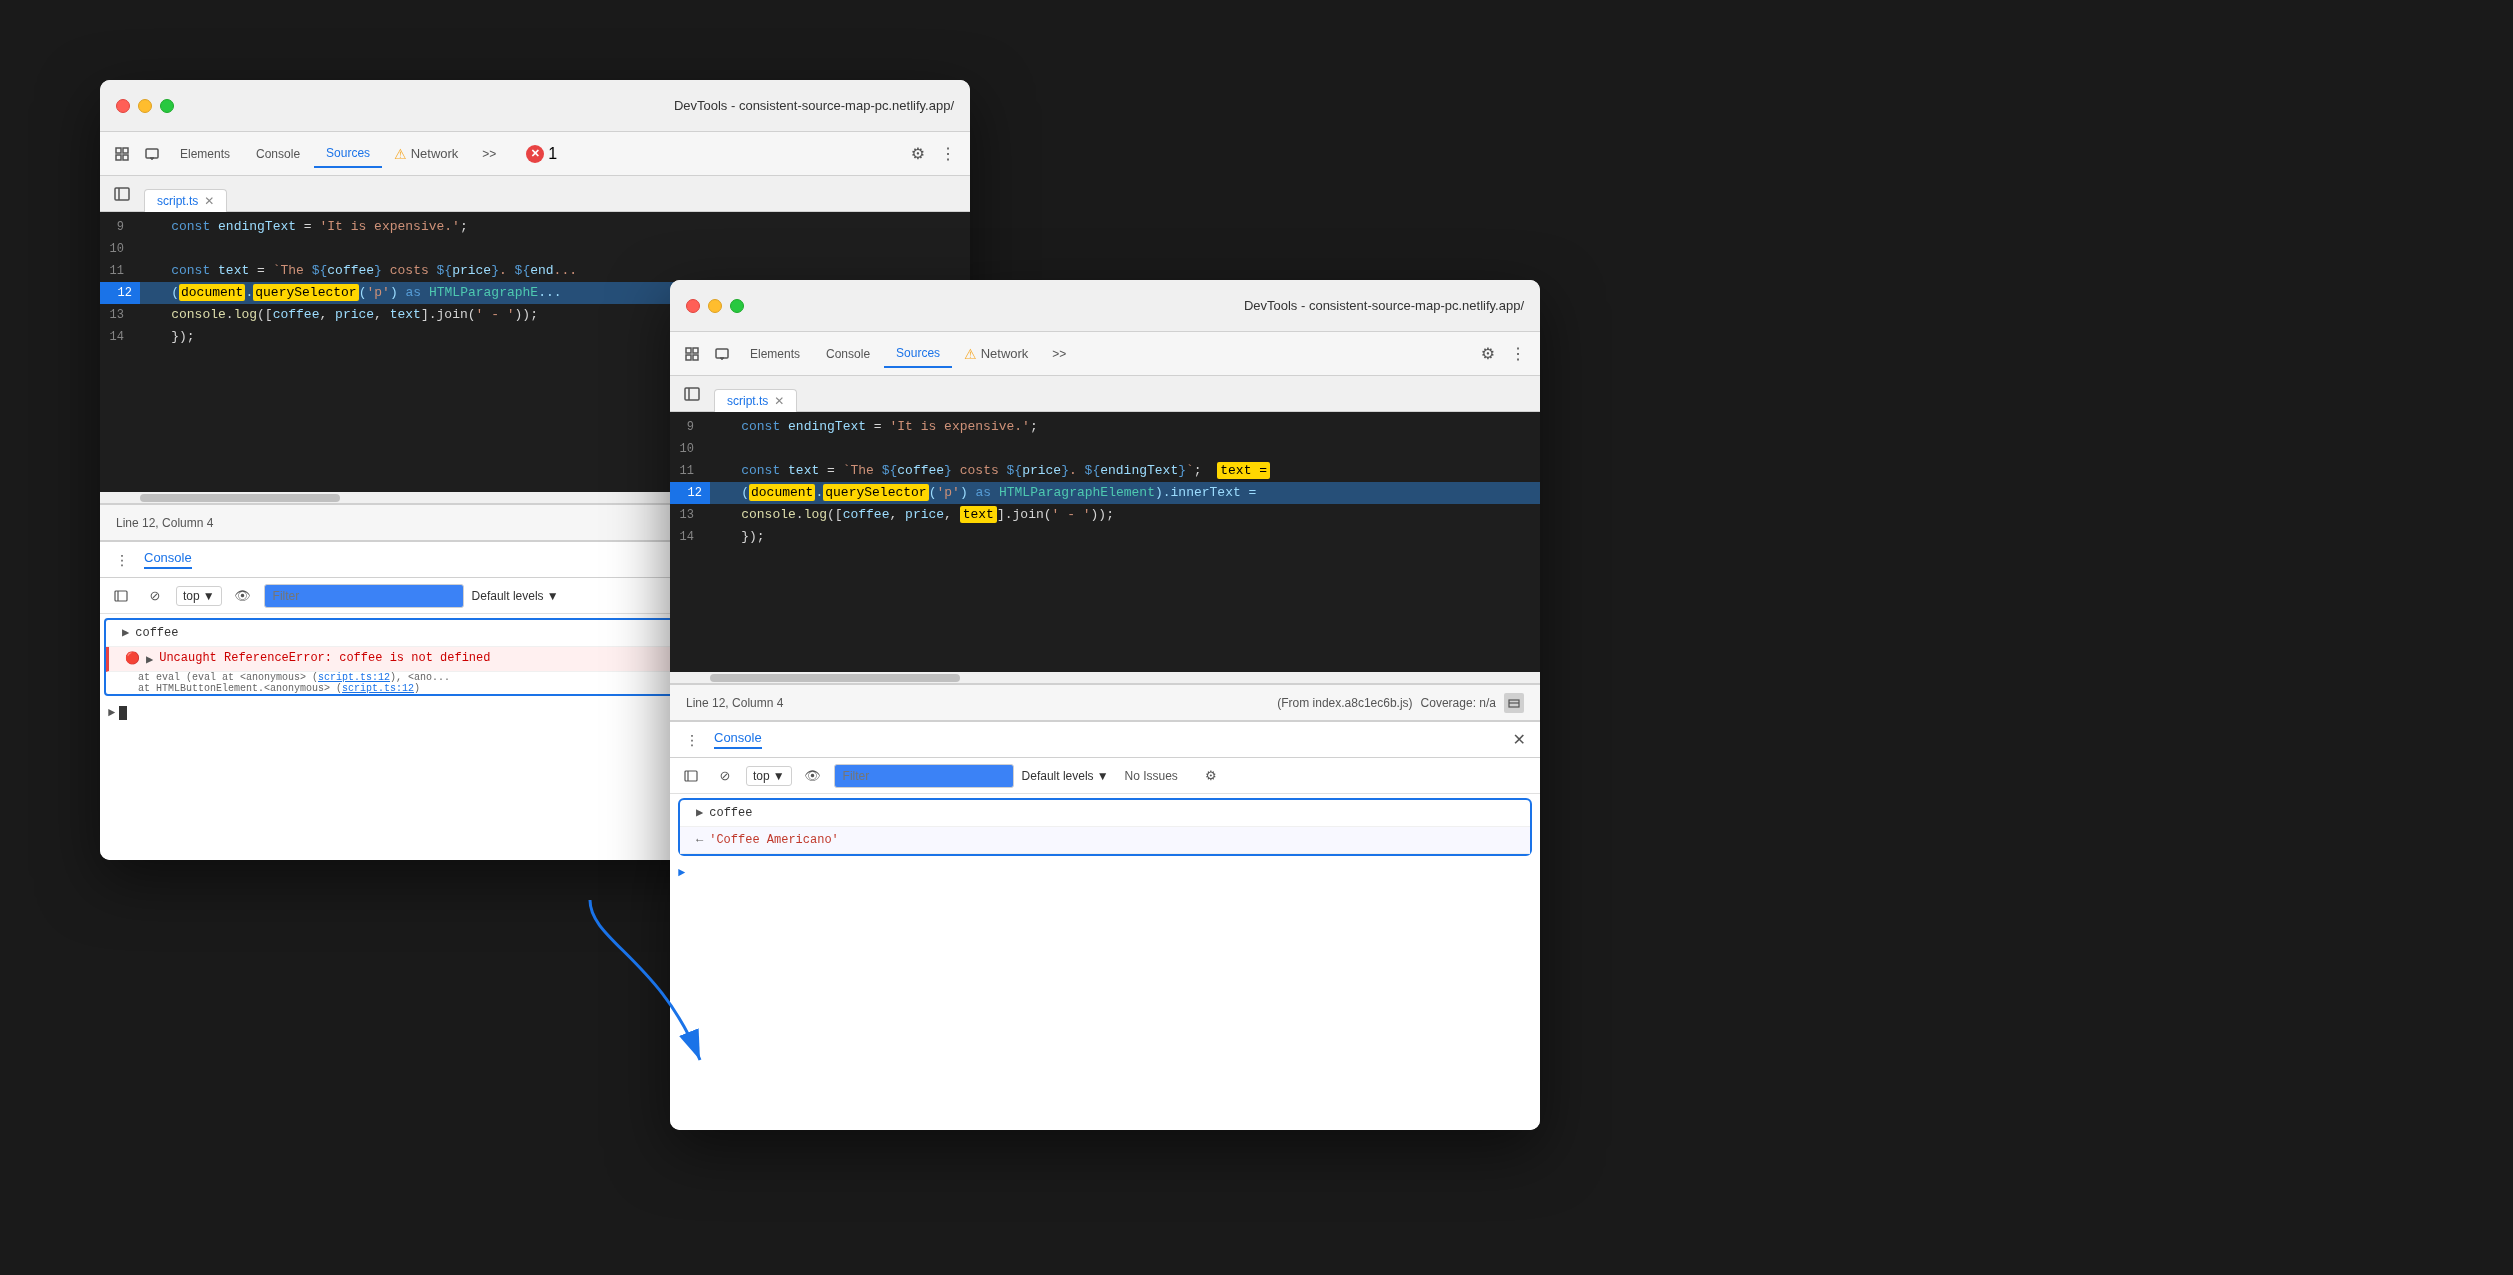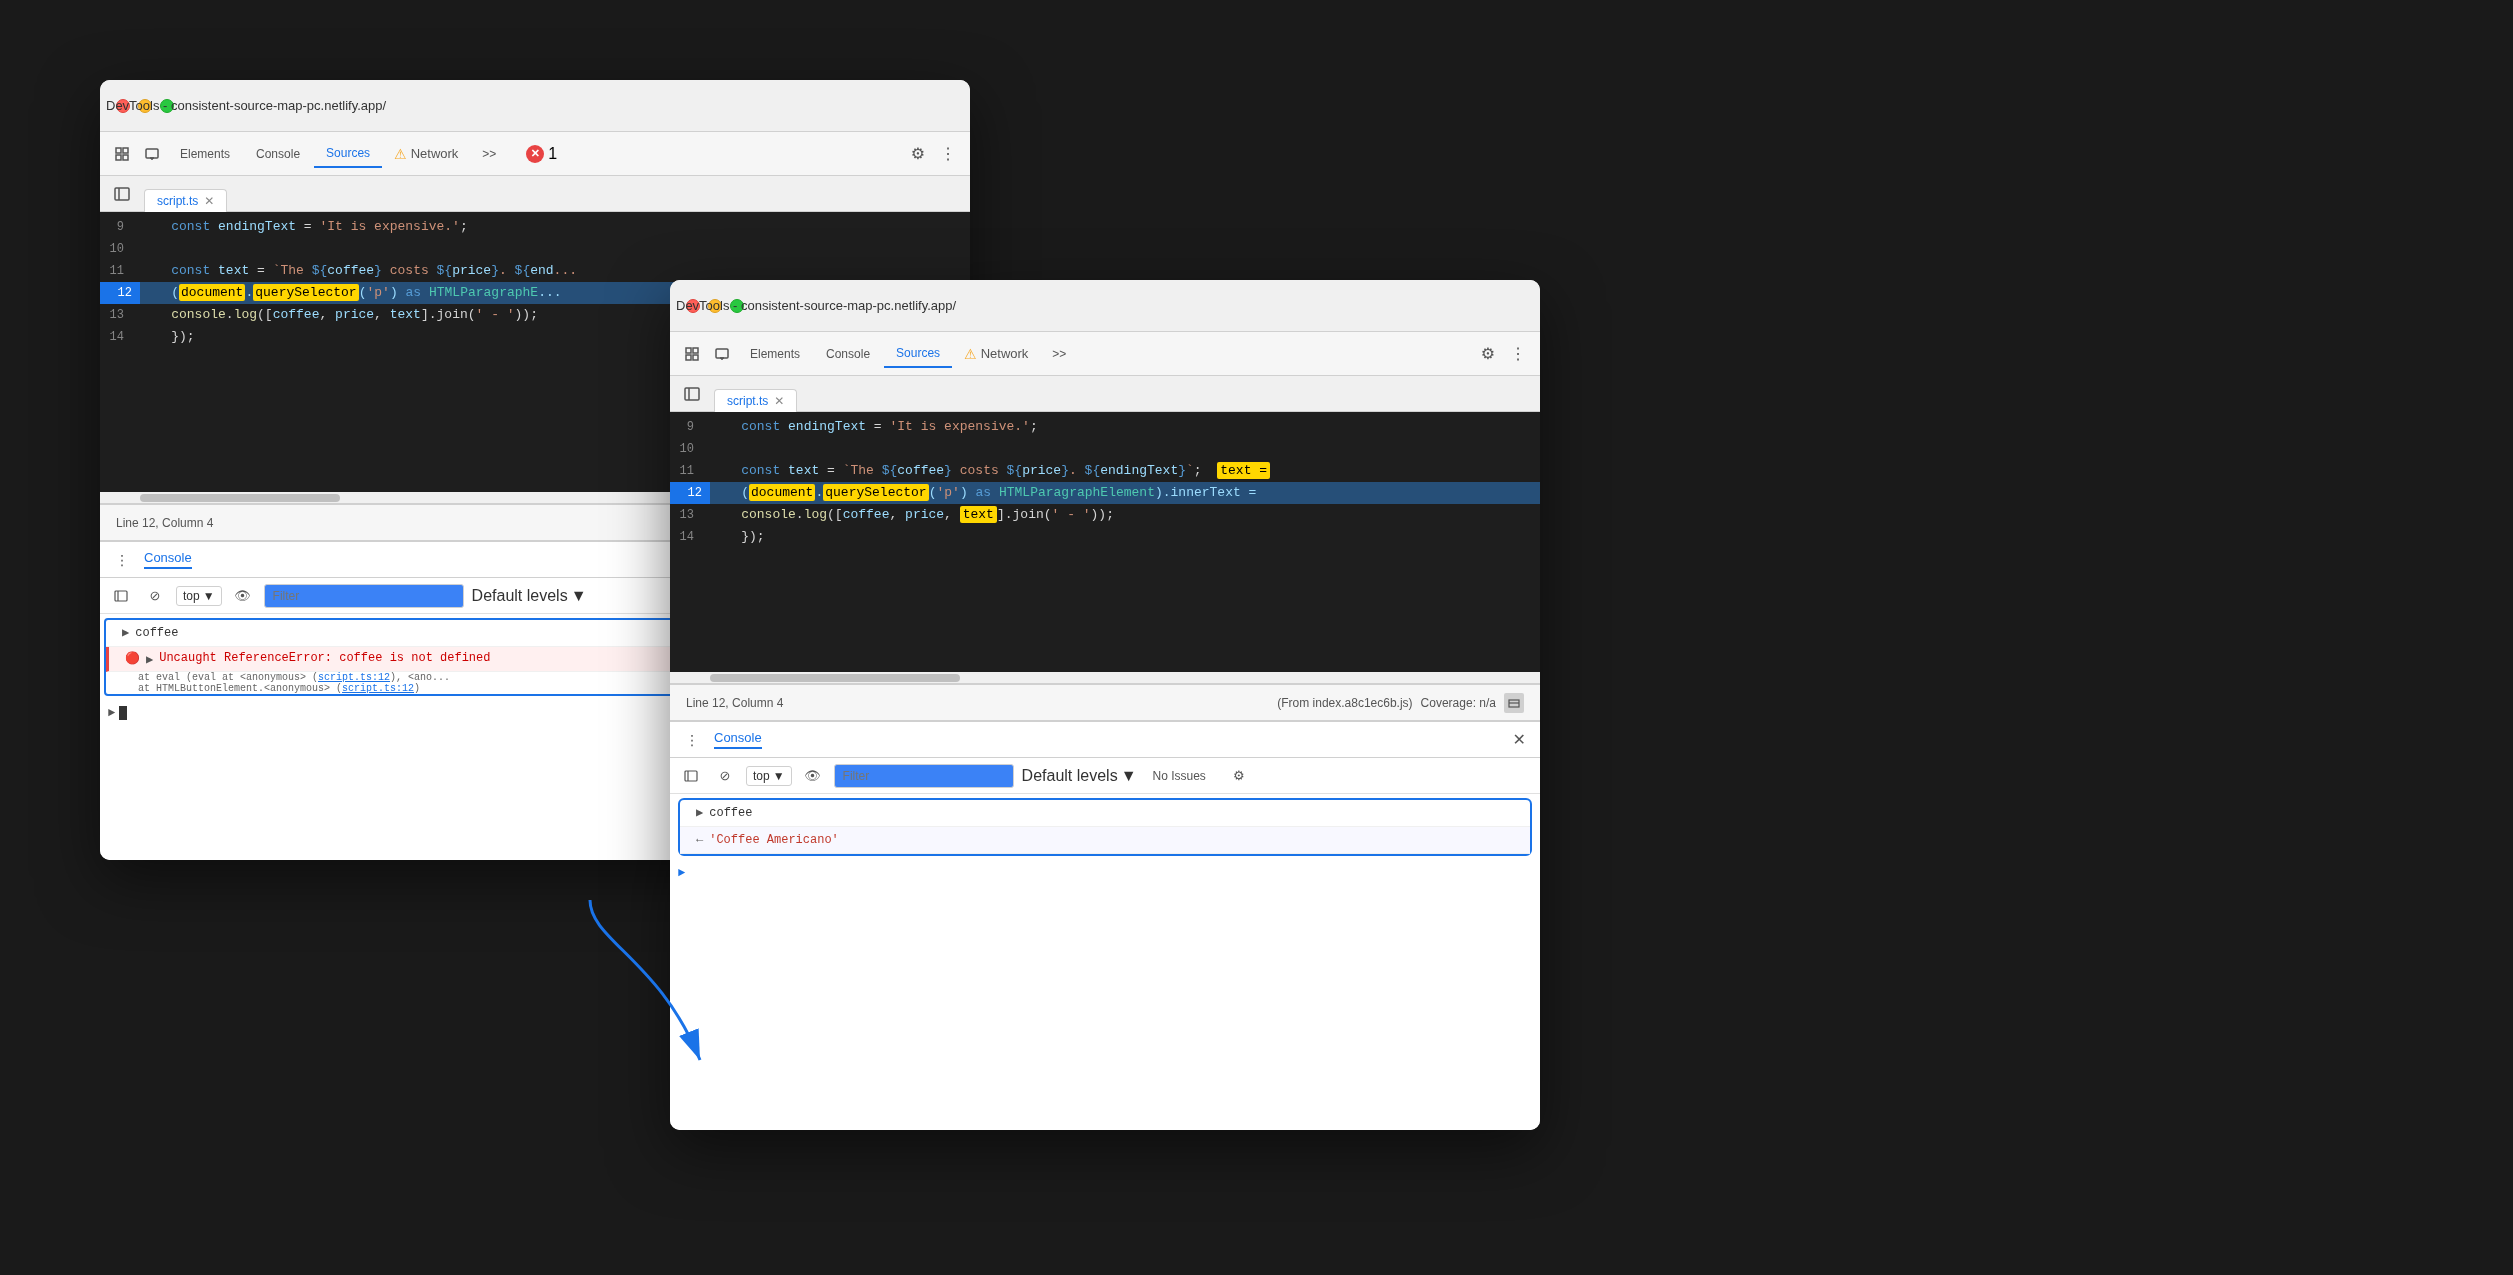--- a/index.html
+++ b/index.html
@@ -57,21 +57,21 @@
       width: 14px;
       height: 14px;
       border-radius: 50%;
     }
     .tl-red { background: #ff5f57; border: 1px solid #e0443e; }
     .tl-yellow { background: #ffbd2e; border: 1px solid #dea123; }
     .tl-green { background: #28c840; border: 1px solid #1dab2b; }
 
     .titlebar-text {
       flex: 1;
-      text-align: left;
+      text-align: right;
       font-size: 13px;
       font-weight: 500;
       color: #333;
       margin-left: -80px;
     }
 
     
     .toolbar {
       height: 44px;
       background: #f6f6f6;
@@ -365,21 +365,21 @@
       font-size: 12px;
       color: #333;
       background: #3b82f6;
       max-width: 200px;
     }
 
     .default-levels {
       display: flex;
       align-items: center;
       gap: 3px;
-      font-size: 16px;
+      font-size: 12px;
       color: #333;
       cursor: pointer;
       white-space: nowrap;
       justify-content: space-between;
     }
 
     .console-content {
       flex: 1;
       overflow: hidden;
       font-family: 'Monaco', 'Menlo', 'Courier New', monospace;

